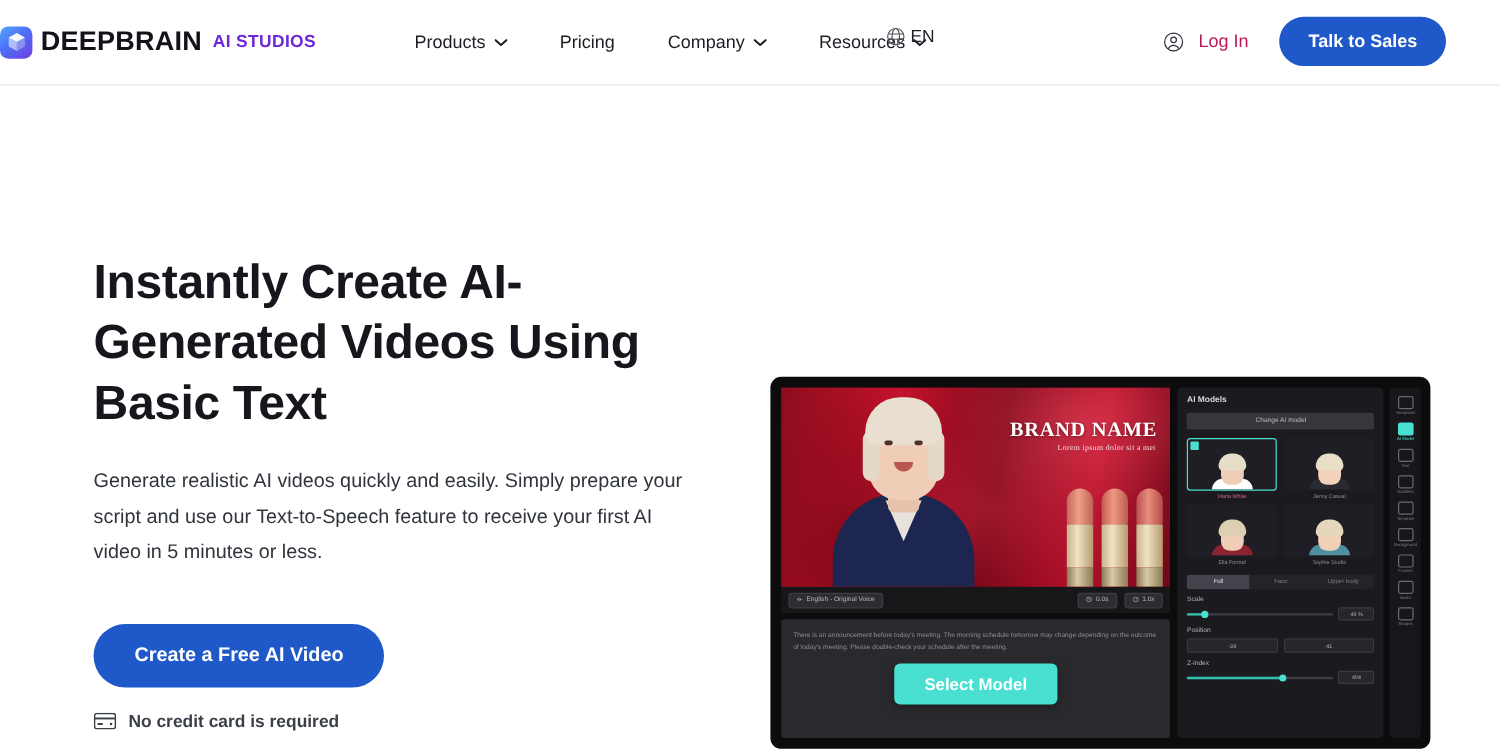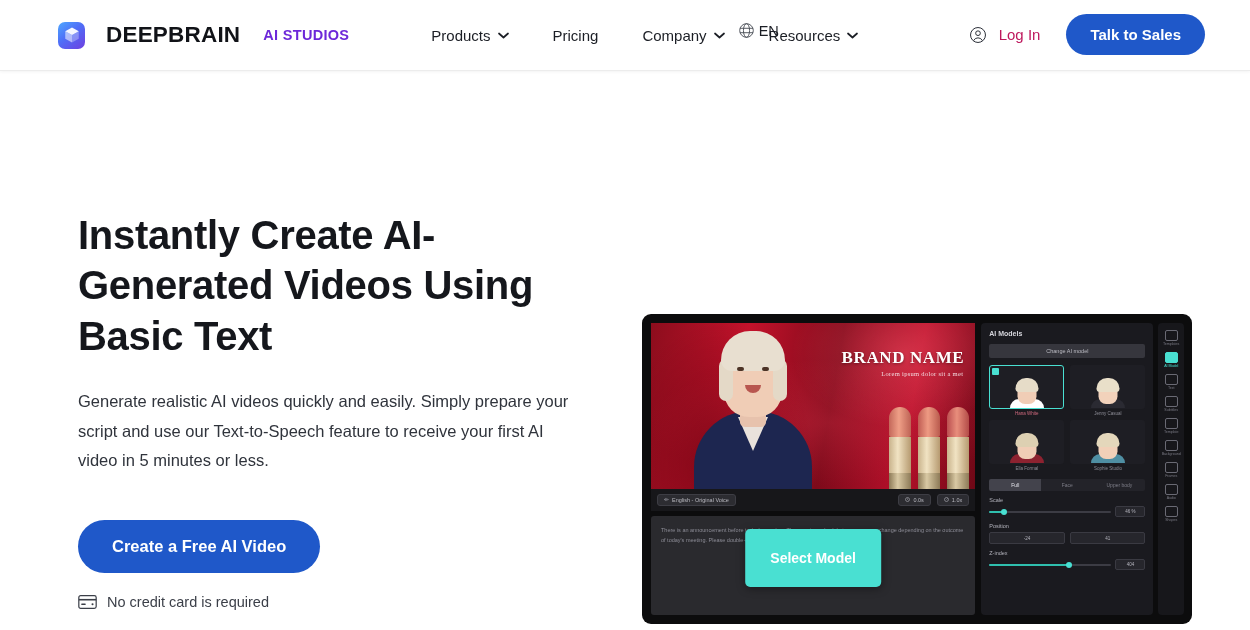--- a/index.html
+++ b/index.html
@@ -15,22 +15,21 @@
     position: relative;
     height: 71px;
     width: 100%;
     background: #ffffff;
     display: flex;
     align-items: center;
     border-bottom: 1px solid #ececec;
     box-shadow: 0 1px 3px rgba(0,0,0,.05);
   }
   .brand {
-    display: flex; align-items: center; gap: 21px;
-    margin-left: 58px;
+    display: flex; align-items: center; gap: 7px;
     text-decoration: none;
     text-align: center;
   }
   .logo-mark {
     width: 27px; height: 27px;
     border-radius: 7px;
     background: linear-gradient(140deg,#4ea8ff 0%, #4f6ef7 45%, #6f3fe0 100%);
     position: relative;
     display: flex; align-items: center; justify-content: center;
     flex: 0 0 auto;
@@ -115,22 +114,22 @@
     margin-top: 45px;
     background: #1f58c9; color: #fff;
     font-size: 16.5px; font-weight: 700;
     border: none; border-radius: 28px;
     padding: 17px 34px;
     cursor: pointer;
     font-family: "Liberation Sans", sans-serif;
   }
   .nocard {
     margin-top: 21px;
-    display: flex; align-items: center; gap: 10px;
-    font-size: 14.5px; color: #3b3f48;
+    display: flex; gap: 10px;
+    font-size: 14.5px; color: #3b3f48; font-weight: bold;
   }
   .card-ico { width: 19px; height: 14px; }
 
   
   .hero-right { padding-top: 243px; margin-left: 12px; }
   .app {
     width: 550px; height: 310px;
     background: #0c0c0d;
     border-radius: 9px;
     padding: 9px 8px 9px 9px;
@@ -242,21 +241,21 @@
     color: #8c8c96; font-size: 5.5px; line-height: 1.85;
     position: relative;
   }
   .select-model {
     position: absolute;
     left: 50%; transform: translateX(-50%);
     bottom: 28px;
     background: #49e0d2; color: #ffffff;
     font-size: 14px; font-weight: 700;
     border: none; border-radius: 5px;
-    padding: 21px 25px; cursor: pointer;
+    padding: 9px 25px; cursor: pointer;
     font-family: "Liberation Sans", sans-serif;
     white-space: nowrap;
     box-shadow: 0 2px 8px rgba(0,0,0,.35);
   }
 
   
   .panel {
     width: 175px; margin-left: 6px;
     background: #1a1a1f; border-radius: 4px;
     padding: 7px 8px; position: relative;

